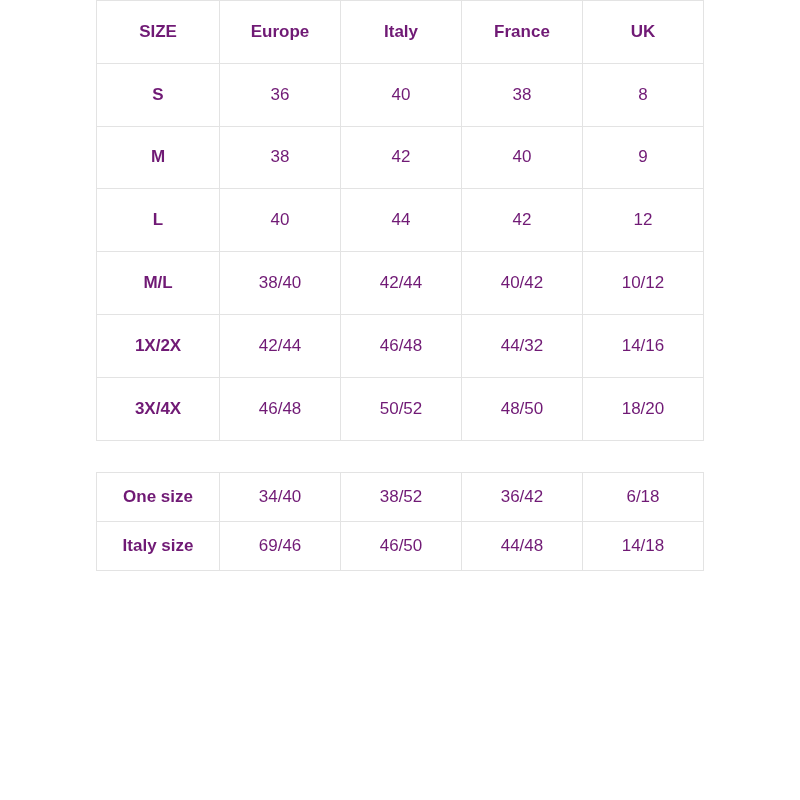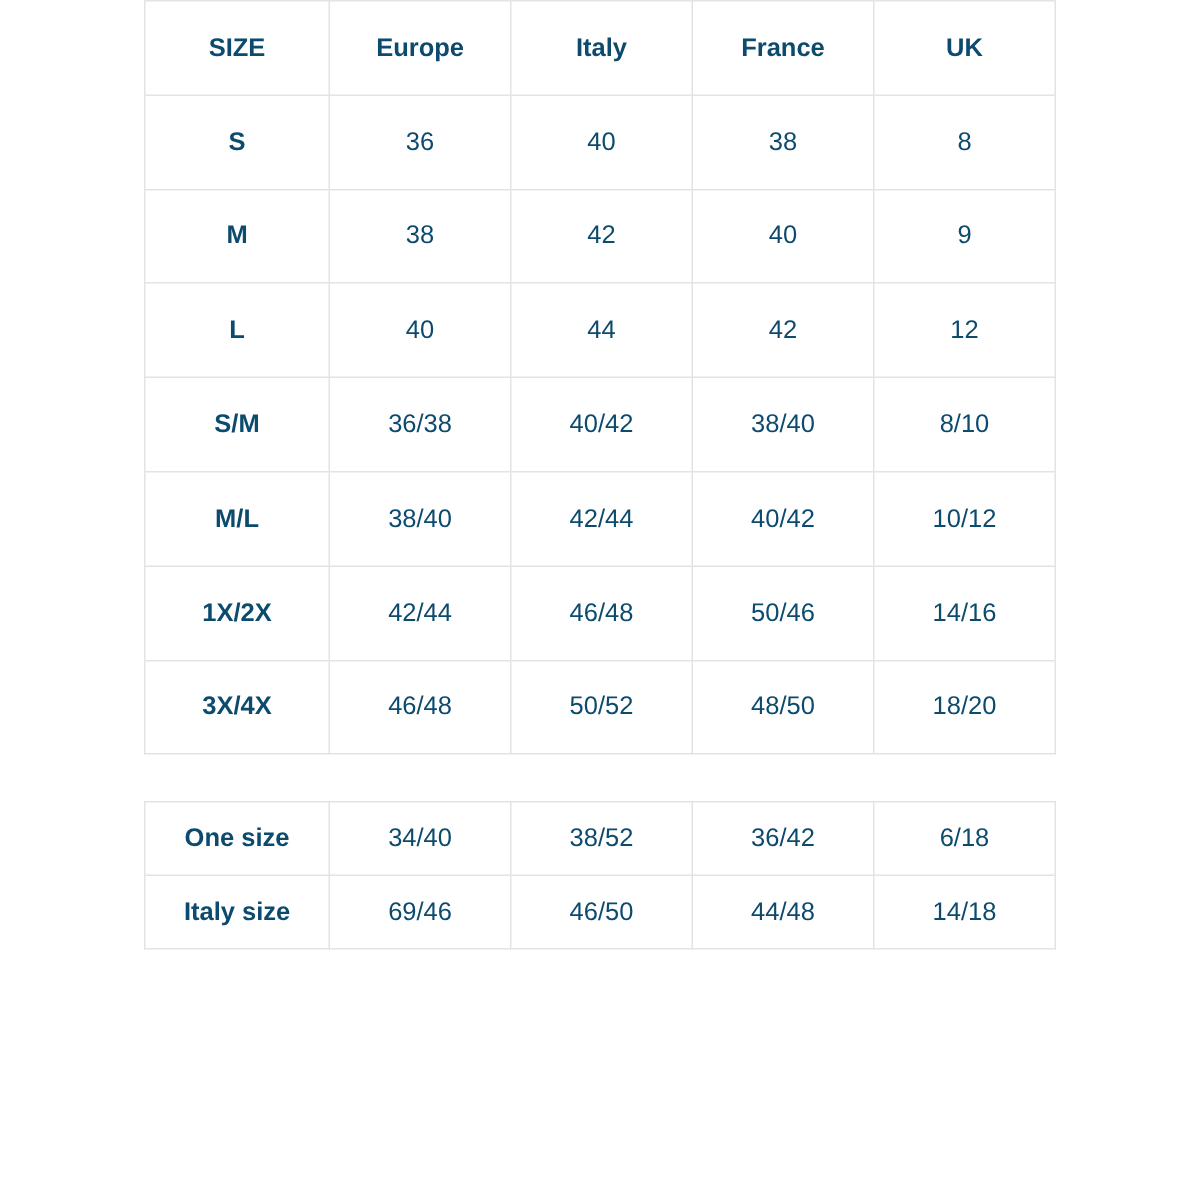--- a/index.html
+++ b/index.html
@@ -25,21 +25,21 @@
     width: 100%;
     border-collapse: collapse;
     table-layout: fixed;
   }
   table.size-table td,
   table.size-table th {
     border: 1px solid #e3e3e3;
     text-align: center;
     vertical-align: middle;
     font-size: 17px;
-    color: #0c4a6e;
+    color: #701a75;
     font-weight: 400;
     padding: 0;
   }
   table.main-table tr { height: 62.8px; }
   table.second-table tr { height: 49px; }
 
   table.size-table th {
     font-weight: bold;
     font-size: 17px;
   }
@@ -94,38 +94,31 @@
         <td>9</td>
       </tr>
       <tr>
         <td class="rowlabel">L</td>
         <td>40</td>
         <td>44</td>
         <td>42</td>
         <td>12</td>
       </tr>
       <tr>
-        <td class="rowlabel">S/M</td>
-        <td>36/38</td>
-        <td>40/42</td>
-        <td>38/40</td>
-        <td>8/10</td>
-      </tr>
-      <tr>
         <td class="rowlabel">M/L</td>
         <td>38/40</td>
         <td>42/44</td>
         <td>40/42</td>
         <td>10/12</td>
       </tr>
       <tr>
         <td class="rowlabel">1X/2X</td>
         <td>42/44</td>
         <td>46/48</td>
-        <td>50/46</td>
+        <td>44/32</td>
         <td>14/16</td>
       </tr>
       <tr>
         <td class="rowlabel">3X/4X</td>
         <td>46/48</td>
         <td>50/52</td>
         <td>48/50</td>
         <td>18/20</td>
       </tr>
     </tbody>

